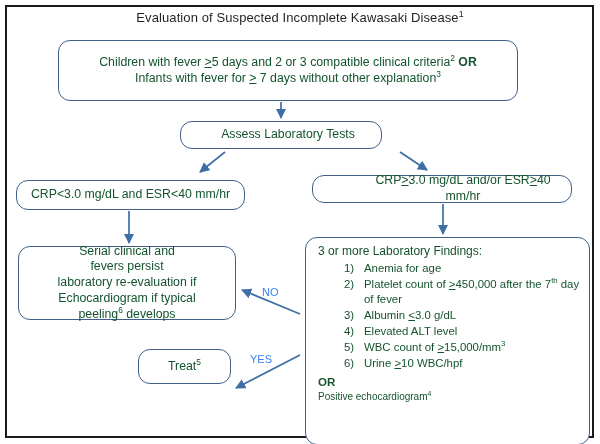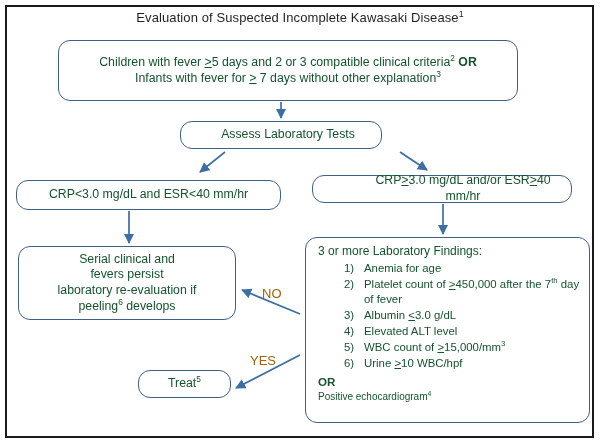--- a/index.html
+++ b/index.html
@@ -63,26 +63,26 @@
     font-size: 0.68em;
     line-height: 0;
     vertical-align: super;
   }
   .ge { text-decoration: underline; }
   b { font-weight: bold; }
 
   
   #node-criteria   { left: 58px;  top: 40px;  width: 460px; height: 61px; }
   #node-assess     { left: 180px; top: 121px; width: 202px; height: 28px; padding-left: 20px; }
-  #node-crp-low    { left: 16px;  top: 180px; width: 265px; height: 30px; }
+  #node-crp-low    { left: 16px;  top: 180px; width: 229px; height: 30px; }
   #node-crp-high   { left: 312px; top: 175px; width: 260px; height: 28px; padding-left: 48px; }
   #node-serial     { left: 18px;  top: 246px; width: 218px; height: 74px; }
-  #node-findings   { left: 305px; top: 237px; width: 285px; height: 186px;
+  #node-findings   { left: 305px; top: 237px; width: 285px; height: 208px;
                      font-size: 11.4px; line-height: 1.32; }
-  #node-treat      { left: 138px; top: 370px; width: 93px;  height: 28px; }
+  #node-treat      { left: 138px; top: 349px; width: 93px;  height: 35px; }
 
   .findings-title { margin: 0 0 1px 2px; font-size: 12px; }
   ol.findings-list {
     margin: 0 0 0 6px;
     padding: 0 0 0 22px;
     list-style: none;
     counter-reset: fitem;
   }
   ol.findings-list li {
     position: relative;
@@ -100,22 +100,22 @@
   .findings-pos { margin: 1px 0 0 2px; font-size: 10px; }
 
   svg.arrows {
     position: absolute;
     left: 0; top: 0;
     width: 600px; height: 444px;
     pointer-events: none;
   }
   .edge-label {
     position: absolute;
-    font-size: 13px;
-    color: #a16207;
+    font-size: 11px;
+    color: #3b82f6;
   }
   #label-no  { left: 262px; top: 286px; }
   #label-yes { left: 250px; top: 353px; }
 </style>
 </head>
 <body>
 
 <div id="canvas">
   <div class="frame"></div>
 
@@ -163,20 +163,21 @@
 
   <div class="node" id="node-crp-high">
     <span><span>CRP</span><span class="ge">&gt;</span><span>3.0 mg/dL and/or ESR</span><span class="ge">&gt;</span><span>40 mm/hr</span></span>
   </div>
 
   <div class="node" id="node-serial">
     <div>
       <div>Serial clinical and</div>
       <div>fevers persist</div>
       <div>laboratory re-evaluation if</div>
+      <div>Echocardiogram if typical</div>
       <div><span>peeling</span><sup>6</sup><span> develops</span></div>
     </div>
   </div>
 
   <div class="node left-align" id="node-findings">
     <div class="findings-title">3 or more Laboratory Findings:</div>
     <ol class="findings-list">
       <li><span>Anemia for age</span></li>
       <li><span>Platelet count of </span><span class="ge">&gt;</span><span>450,000 after the 7</span><sup>th</sup><span> day of fever</span></li>
       <li><span>Albumin </span><span class="ge">&lt;</span><span>3.0 g/dL</span></li>

